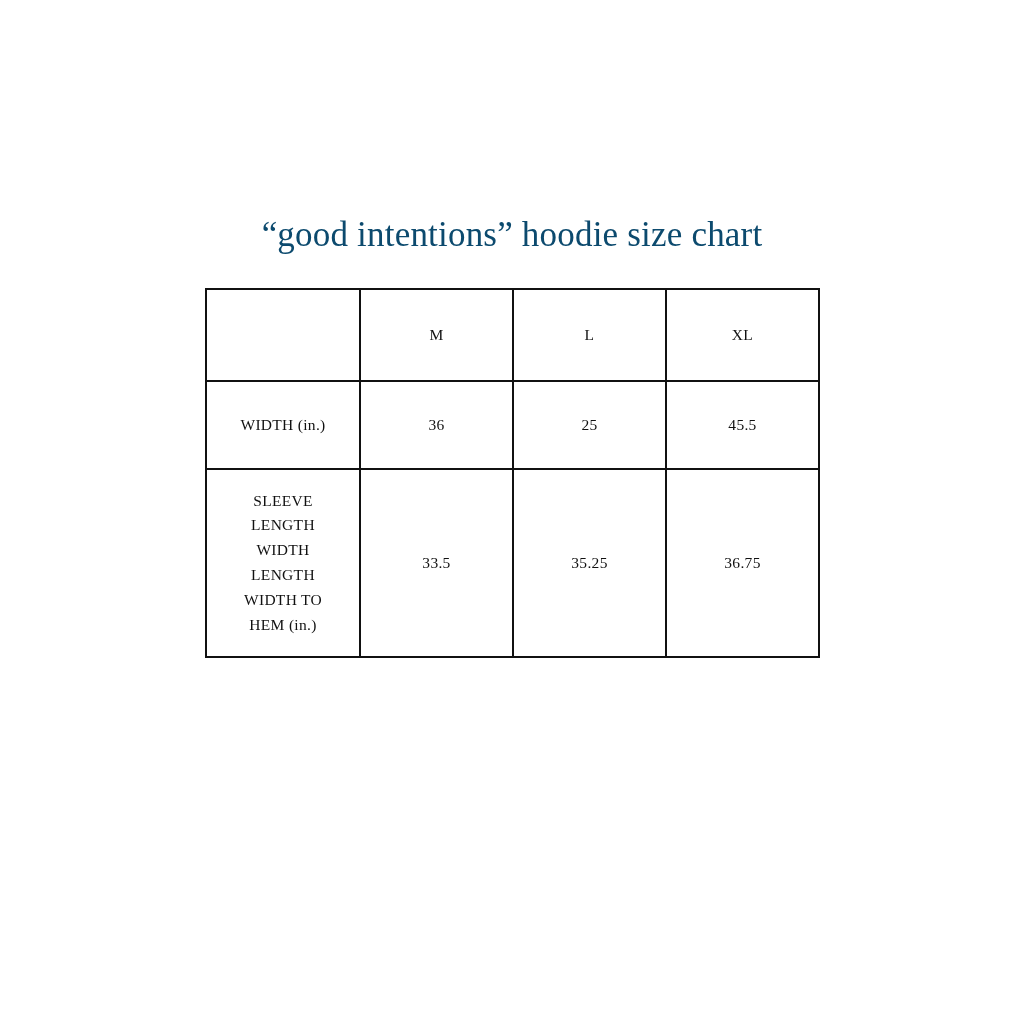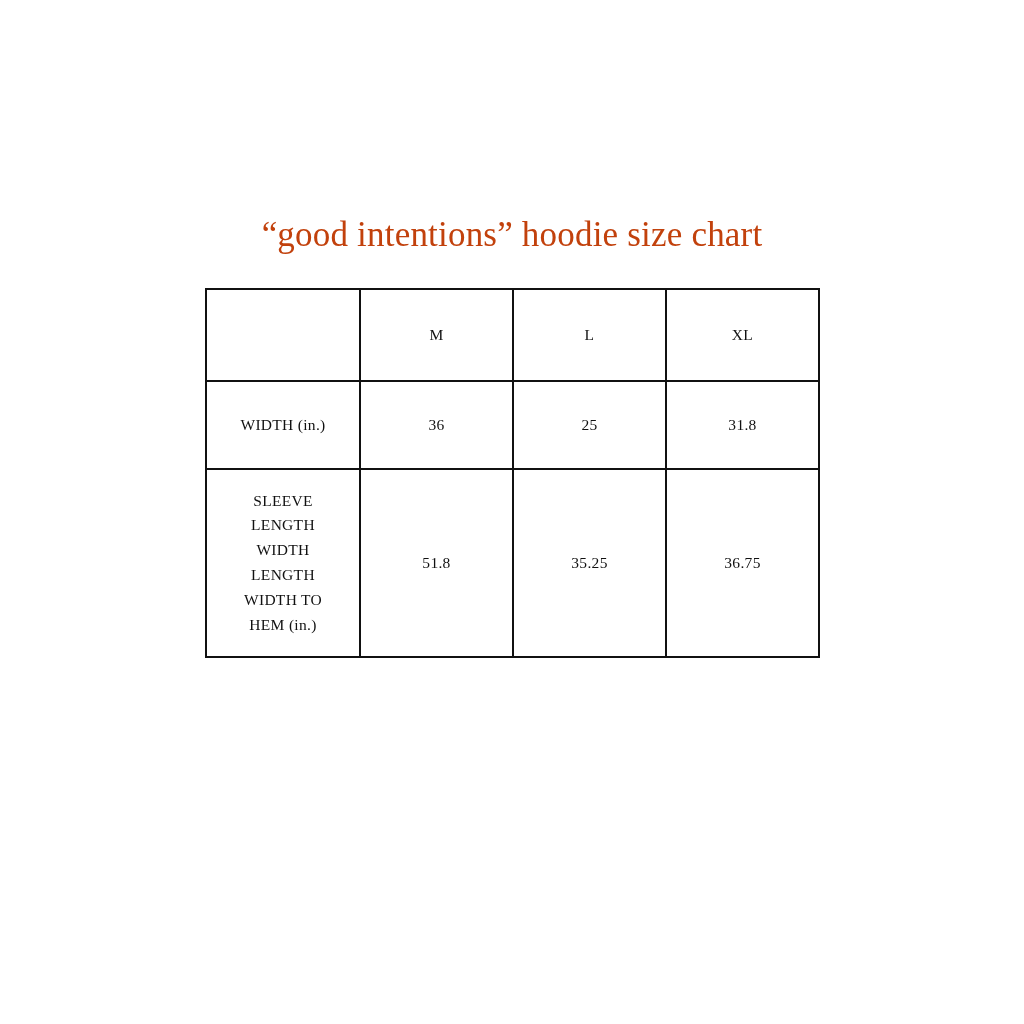--- a/index.html
+++ b/index.html
@@ -24,21 +24,21 @@
   }
   #chart-title {
     position: absolute;
     left: 0;
     top: 215px;
     width: 1024px;
     text-align: center;
     font-size: 35px;
     font-weight: 400;
     letter-spacing: 0.2px;
-    color: #c2410c;
+    color: #0c4a6e;
     white-space: nowrap;
   }
   #size-table {
     position: absolute;
     left: 205px;
     top: 288px;
     width: 614px;
     border-collapse: collapse;
     table-layout: fixed;
   }
@@ -94,33 +94,33 @@
         <td class="empty-cell"></td>
         <td class="head-cell">M</td>
         <td class="head-cell">L</td>
         <td class="head-cell">XL</td>
       </tr>
 
       <tr class="r-width">
         <td class="label-cell">WIDTH (in.)</td>
         <td class="value-cell">36</td>
         <td class="value-cell">25</td>
-        <td class="value-cell">31.8</td>
+        <td class="value-cell">45.5</td>
       </tr>
 
 
       <tr class="r-sleeve">
         <td class="label-cell multi">
           <div>SLEEVE</div>
           <div>LENGTH</div>
           <div>WIDTH</div>
           <div>LENGTH</div>
           <div>WIDTH TO</div>
           <div>HEM (in.)</div>
         </td>
-        <td class="value-cell">51.8</td>
+        <td class="value-cell">33.5</td>
         <td class="value-cell">35.25</td>
         <td class="value-cell">36.75</td>
       </tr>
     </tbody>
   </table>
 
 </div>
 
 </body></html>

